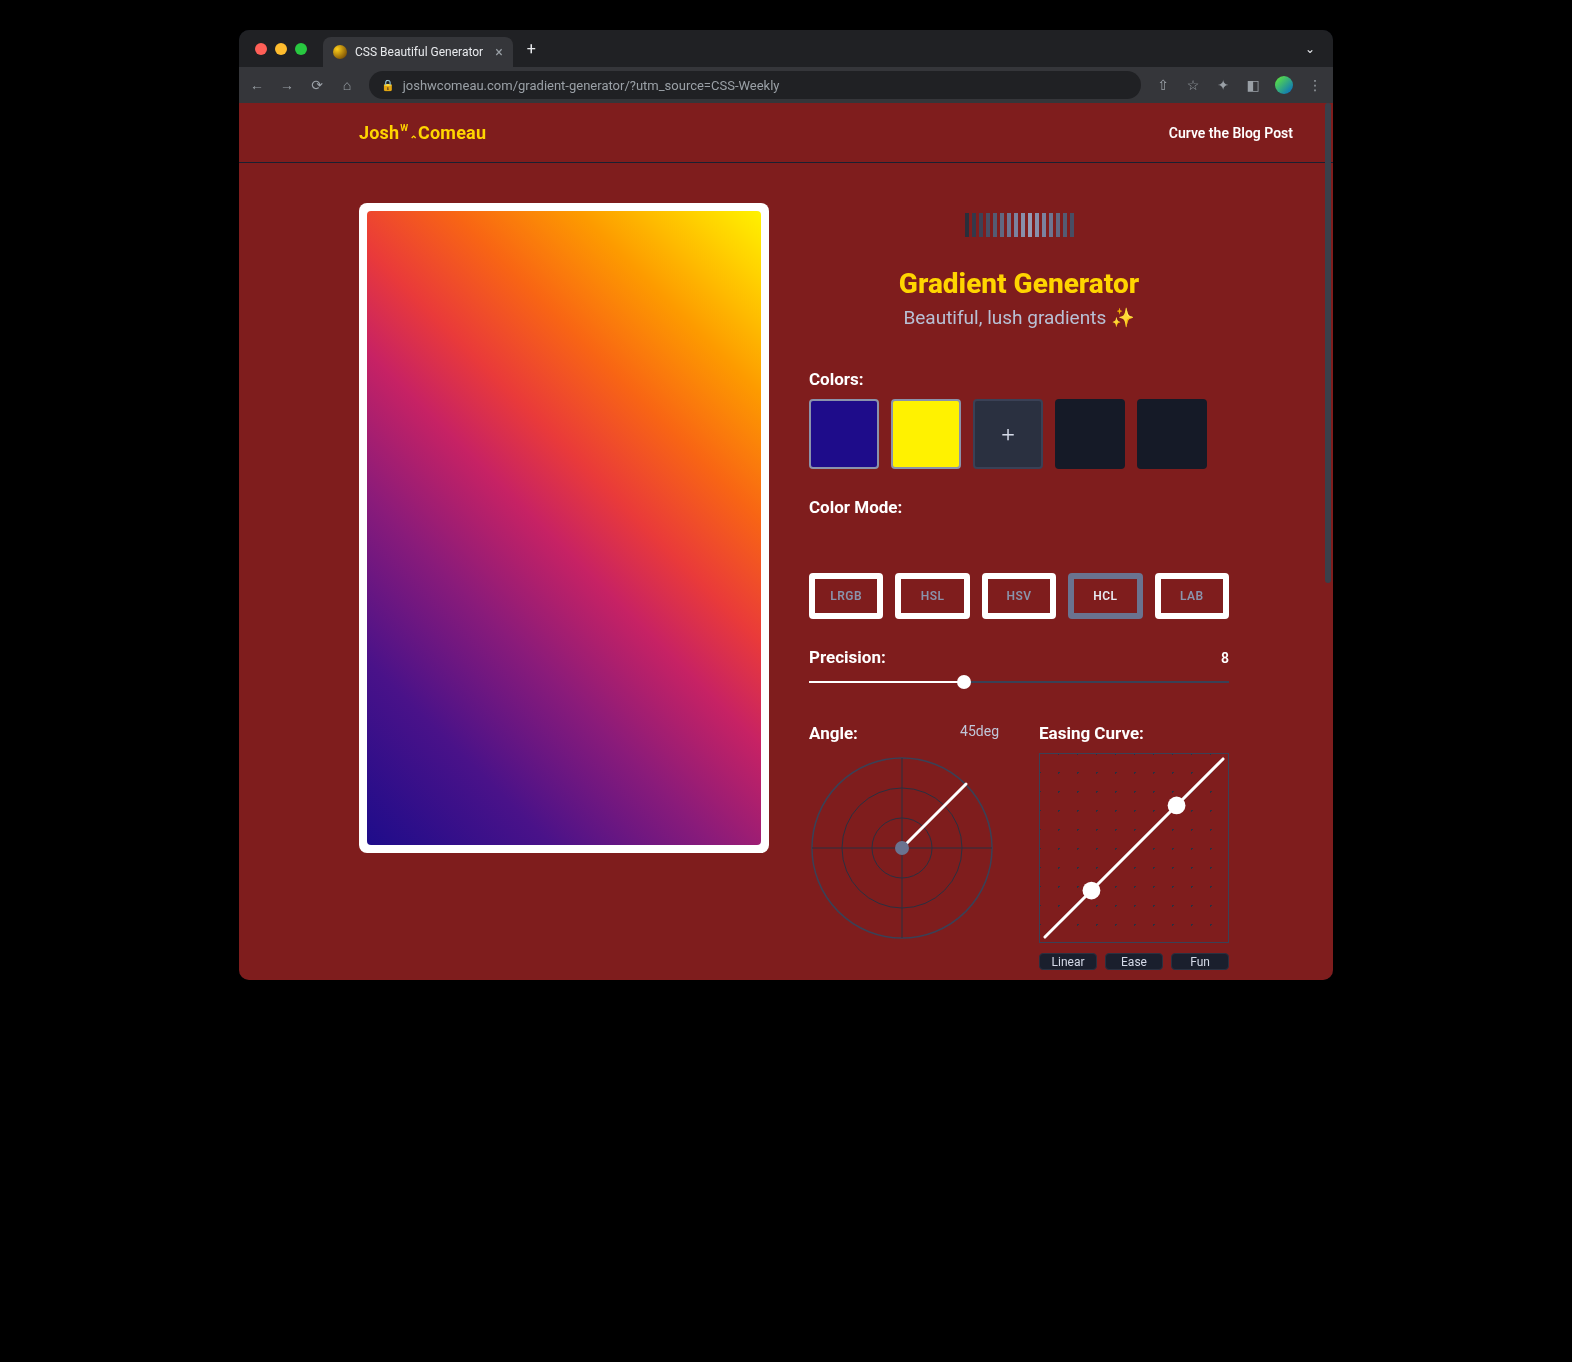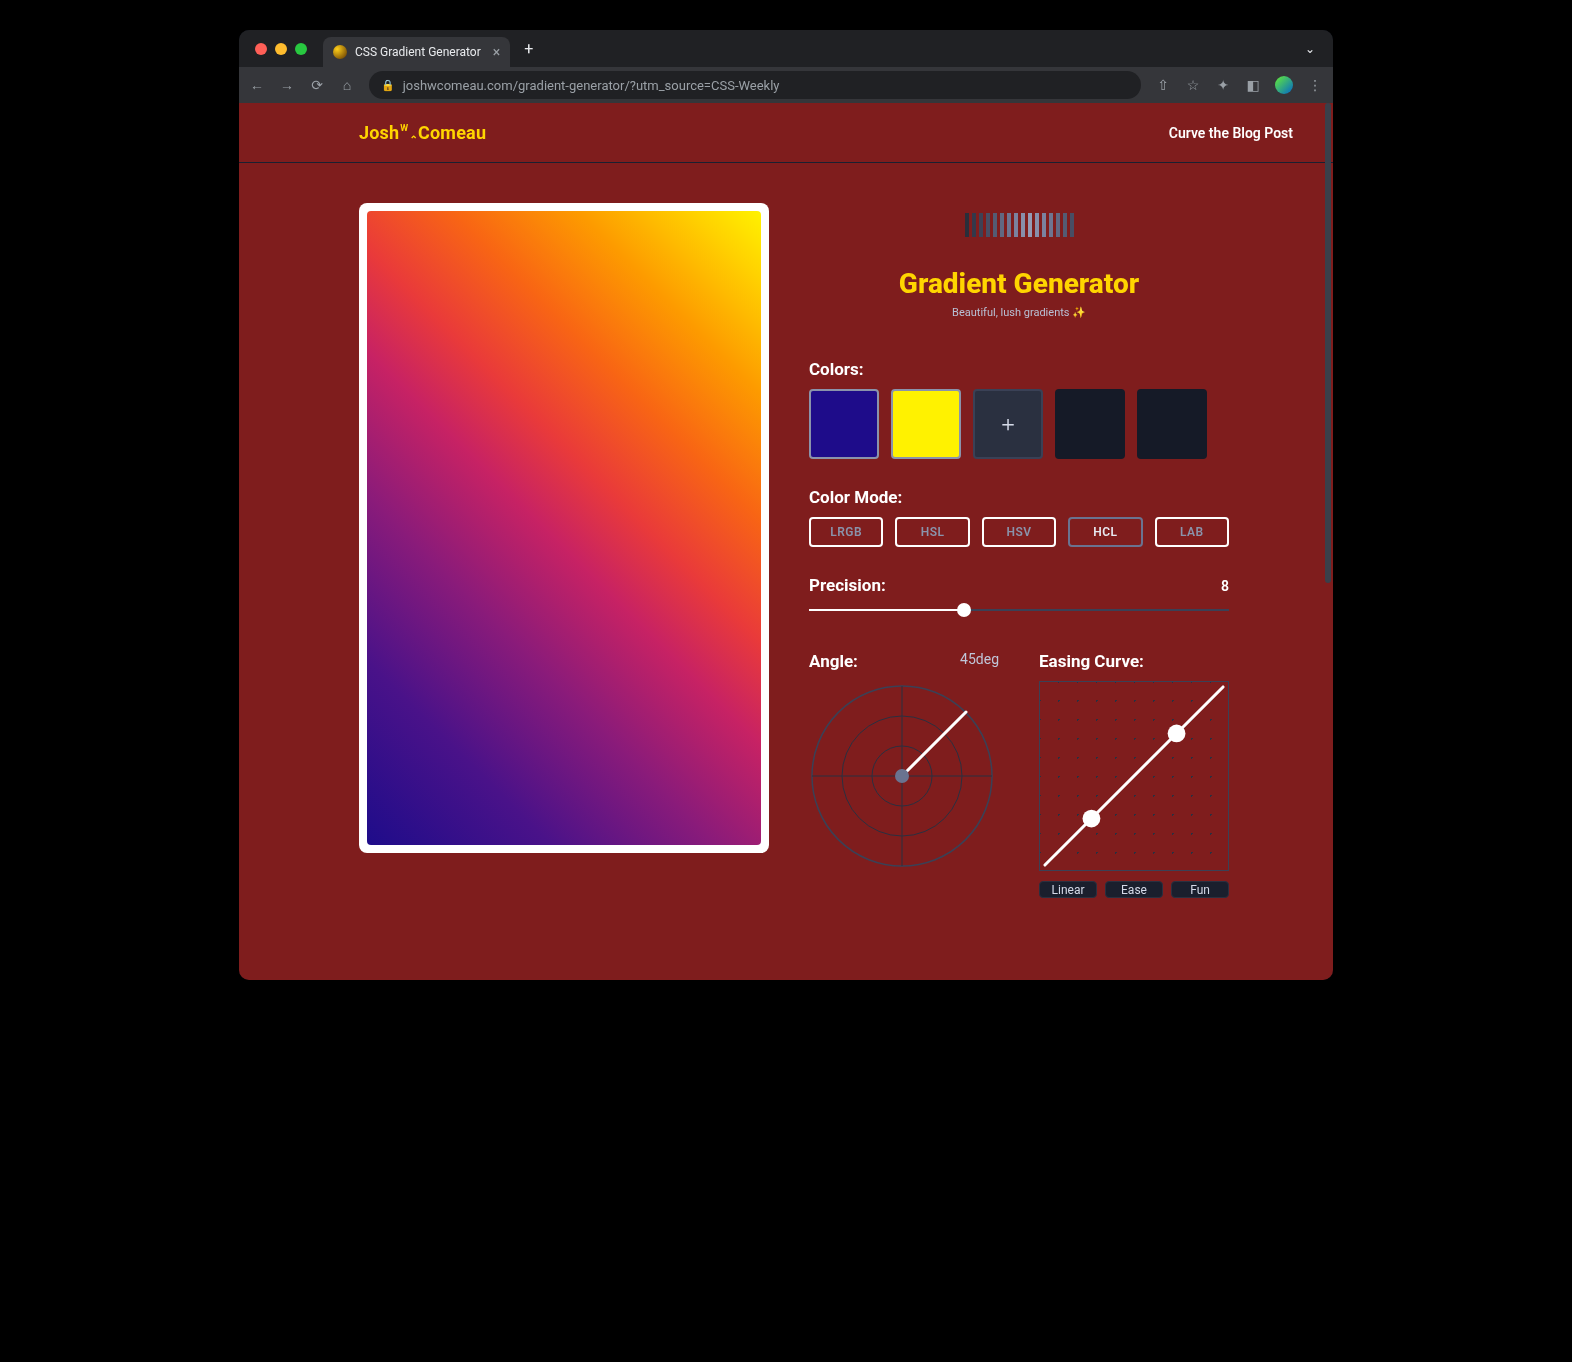--- a/index.html
+++ b/index.html
@@ -186,21 +186,21 @@
   h1.app-title {
     color: #ffd500;
     font-size: 28px;
     font-weight: 800;
     text-align: center;
     margin-bottom: 6px;
   }
   .subtitle {
     text-align: center;
     color: #b8c0d4;
-    font-size: 11px;
+    font-size: 19px;
     margin-bottom: 40px;
   }
 
   .section-label {
     font-size: 17px;
     font-weight: 700;
     color: #fff;
     margin-bottom: 10px;
   }
 
@@ -215,29 +215,29 @@
   .swatch.dim { border-color: transparent; background:#151a27; }
   .swatch.add {
     background:#2a3040;
     display:flex; align-items:center; justify-content:center;
     color:#d5dae8; font-size:22px; font-weight:300;
     border-color:#3a4156;
   }
 
   .mode-row { display:flex; gap:12px; margin-bottom:28px; }
   .mode-btn {
-    flex:1; height:30px;
-    border:2px solid #ffffff;
+    flex:1; height:46px;
+    border:6px solid #ffffff;
     border-radius:4px;
     background:transparent;
     color:#8a93ab;
     font-size:12px;
     font-weight:600;
     letter-spacing:.5px;
-    display:flex; align-items:center; justify-content:center;
+    display:flex; align-items:center; justify-content:center;margin-top:46px;
   }
   .mode-btn.active { border-color:#6a7390; color:#e8eaf2; }
 
   .precision-head { display:flex; justify-content:space-between; align-items:baseline; margin-bottom:14px;}
   .precision-val { font-size:14px; color:#fff; font-weight:600; }
   .slider-track {
     height:2px; background:#3a4156; position:relative; margin-bottom:40px;
   }
   .slider-fill { position:absolute; left:0; top:0; bottom:0; background:#fff; }
   .slider-thumb {
@@ -283,21 +283,21 @@
 <div class="window">
 
   <div class="chrome-tabs">
     <div class="traffic-lights">
       <div class="tl red"></div>
       <div class="tl yellow"></div>
       <div class="tl green"></div>
     </div>
     <div class="tab">
       <span class="favicon"></span>
-      <span>CSS Gradient Generator</span>
+      <span>CSS Beautiful Generator</span>
       <span class="close">×</span>
     </div>
     <div class="newtab">+</div>
     <div class="spacer"></div>
     <div class="chevron-down">⌄</div>
   </div>
 
   <div class="chrome-bar">
     <span class="icon">←</span>
     <span class="icon">→</span>

